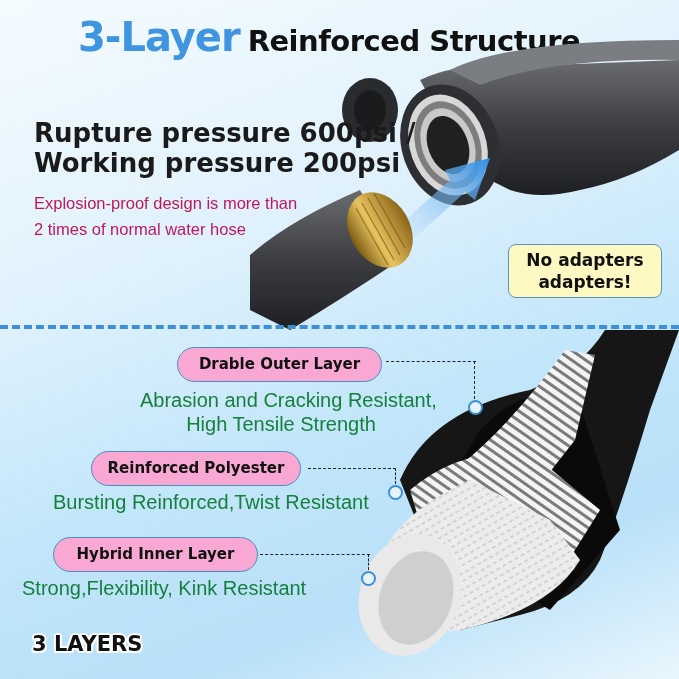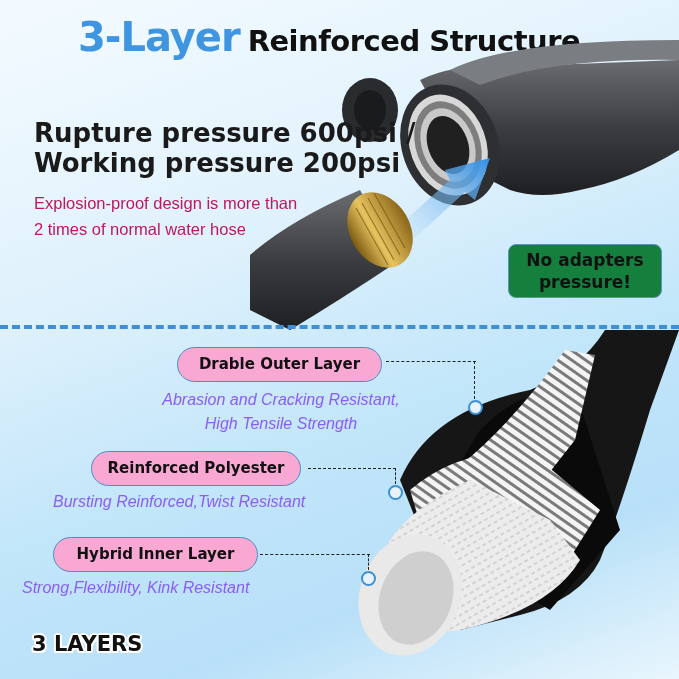--- a/index.html
+++ b/index.html
@@ -5,26 +5,26 @@
   html,body{margin:0;padding:0;}
   body{width:679px;height:679px;overflow:hidden;position:relative;
     font-family:"DejaVu Sans","Liberation Sans",sans-serif;
     background:linear-gradient(160deg,#f4fbff 0%,#dff1fc 35%,#c2e6fa 60%,#b8e0f8 80%,#e9f6fd 100%);}
   .abs{position:absolute;}
   .title{left:78px;top:14px;white-space:nowrap;}
   .title .accent{font-size:40px;font-weight:bold;color:#3f95e0;letter-spacing:-1px;}
   .title .rest{font-size:29px;font-weight:bold;color:#111;margin-left:8px;letter-spacing:-0.5px;}
   .headline{left:34px;top:118px;font-size:26px;font-weight:bold;color:#1a1a1a;line-height:30px;}
   .sub{left:34px;top:190px;font-size:16.5px;color:#be185d;line-height:26px;font-family:"Liberation Sans",sans-serif;}
-  .noadapt{left:508px;top:244px;width:154px;height:54px;background:#15803d;border:1.5px solid #5a92b8;border-radius:8px;
+  .noadapt{left:508px;top:244px;width:154px;height:54px;background:#fef9c3;border:1.5px solid #5a92b8;border-radius:8px;
     box-sizing:border-box;font-size:17px;font-weight:bold;color:#111;line-height:22px;text-align:center;padding-top:4px;}
   .divider{left:0;top:325px;width:679px;height:0;border-top:4px dashed #3d8fd6;}
   .pill{background:#f9a8d4;border:1.5px solid #4a8fc2;border-radius:20px;font-weight:bold;font-size:15px;color:#111;
     text-align:center;box-sizing:border-box;line-height:32px;height:35px;white-space:nowrap;}
-  .desc{font-size:16px;color:#8b5cf6;font-family:"Liberation Sans",sans-serif;line-height:24px;white-space:nowrap;font-style:italic;}
+  .desc{font-size:20px;color:#15803d;font-family:"Liberation Sans",sans-serif;line-height:24px;white-space:nowrap;}
   .dash{border-color:#222;border-style:dashed;border-width:0;}
   .dot{width:11px;height:11px;border-radius:50%;background:#e8f2fa;border:2px solid #3d8fd6;}
   .layers{left:32px;top:632px;font-size:21px;font-weight:bold;color:#111;
     text-shadow:2px 0 #fff,-2px 0 #fff,0 2px #fff,0 -2px #fff,1.5px 1.5px #fff,-1.5px -1.5px #fff,1.5px -1.5px #fff,-1.5px 1.5px #fff;}
 </style>
 </head>
 <body>
 
 <div class="abs title">
   <span class="accent">3-Layer</span><span class="rest">Reinforced Structure</span>
@@ -74,21 +74,21 @@
   <div>Rupture pressure 600psi /</div>
   <div>Working pressure 200psi</div>
 </div>
 <div class="abs sub">
   <div>Explosion-proof design is more than</div>
   <div>2 times of normal water hose</div>
 </div>
 
 <div class="abs noadapt">
   <div>No adapters</div>
-  <div>pressure!</div>
+  <div>adapters!</div>
 </div>
 
 <div class="abs divider"></div>
 
 <svg class="abs" style="left:350px;top:330px;" width="329" height="349">
   <defs>
     <pattern id="mesh" width="8" height="8" patternUnits="userSpaceOnUse" patternTransform="rotate(35)">
       <rect width="8" height="8" fill="#f4f4f4"></rect>
         <rect width="8" height="3" fill="#7a7a7a"></rect>
     </pattern>

